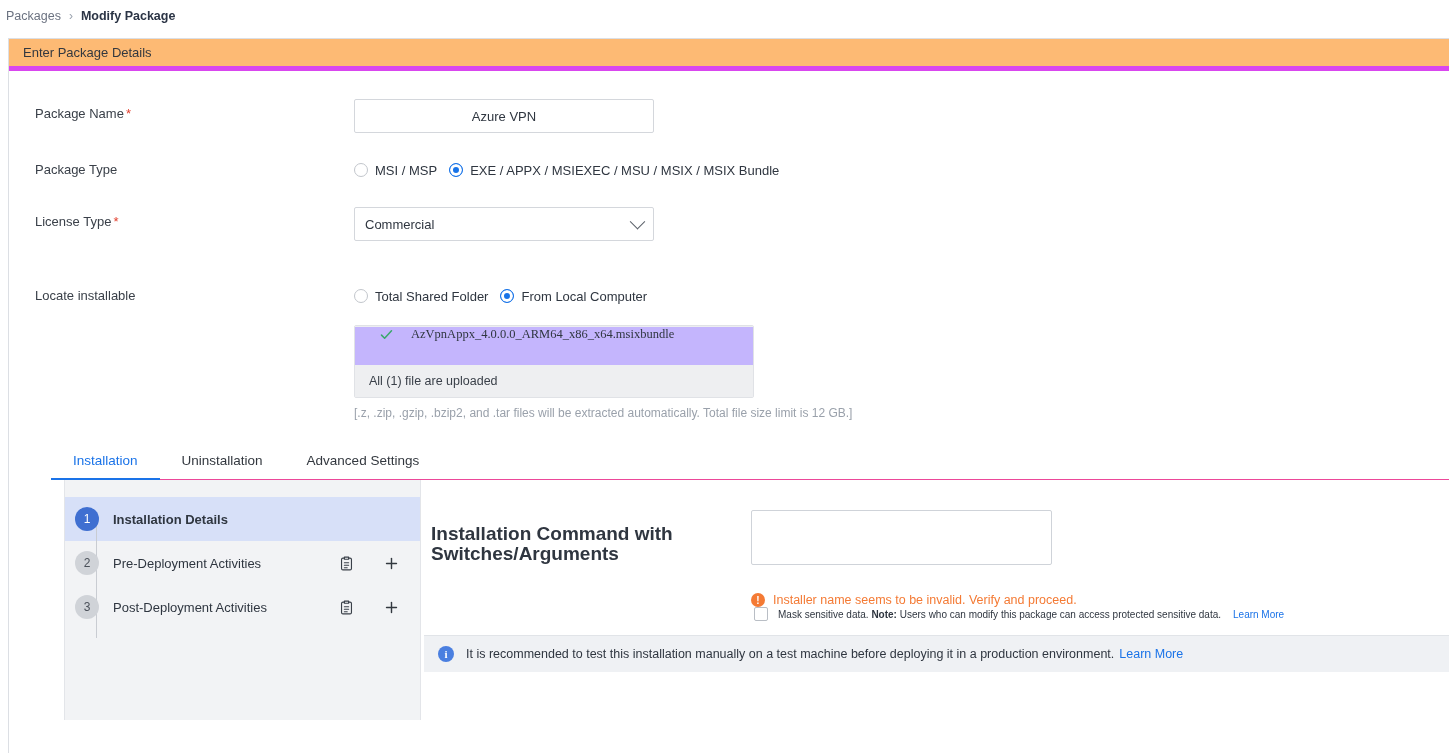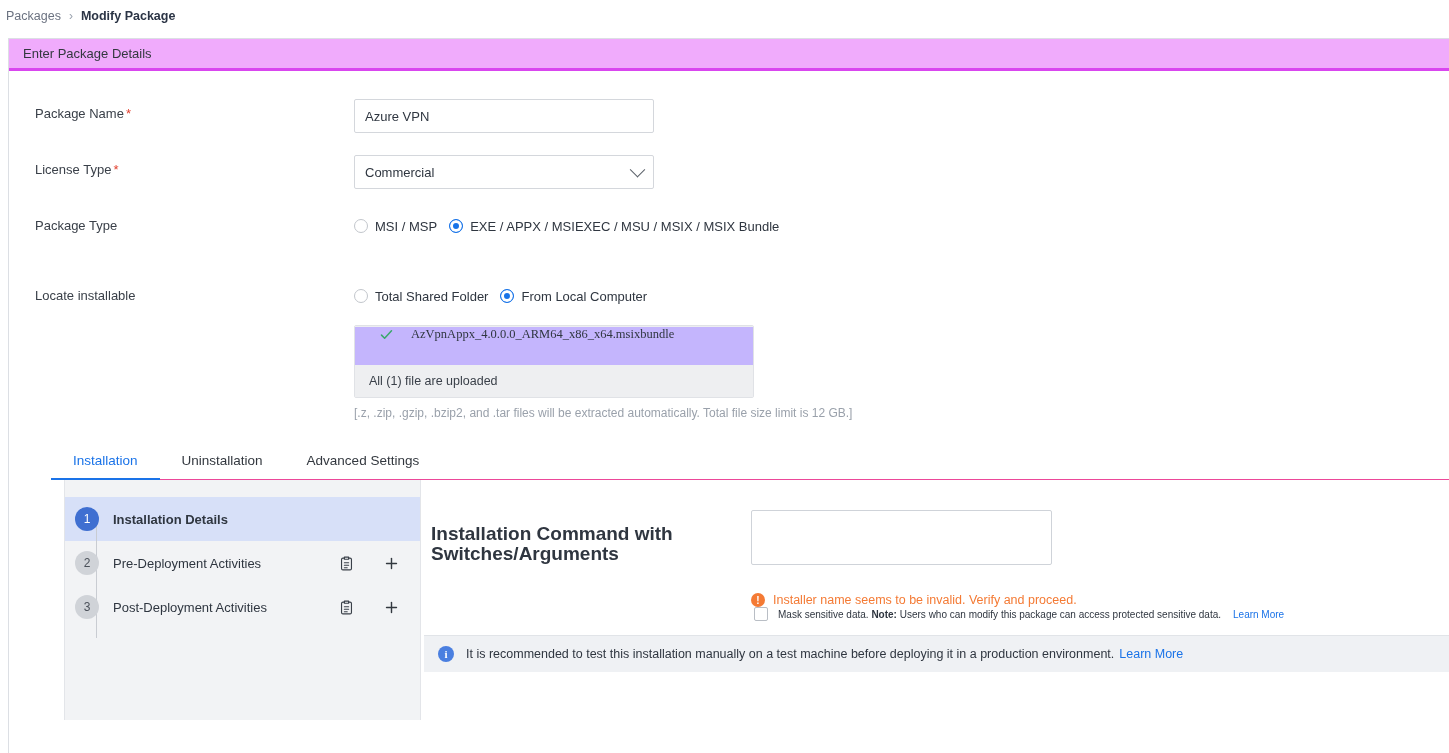--- a/index.html
+++ b/index.html
@@ -27,22 +27,22 @@
   
   .card {
     position: absolute;
     left: 8px; top: 38px; right: 0; bottom: 0;
     border: 1px solid #dcdfe4;
     border-right: none; border-bottom: none;
     background: #fff;
   }
   .card-header {
     height: 32px;
-    background: #f0abfc;
-    border-bottom: 3px solid #d946ef;
+    background: #fdba74;
+    border-bottom: 5px solid #d946ef;
     display: flex; align-items: center;
     padding-left: 14px;
     font-size: 13px;
     color: #33383f;
   }
 
   .form-area { padding: 28px 0 0 0; }
 
   .row {
     display: flex;
@@ -64,20 +64,21 @@
   .text-input {
     width: 300px; height: 34px;
     border: 1px solid #d4d7dc;
     border-radius: 2px;
     padding: 0 10px;
     font-size: 13px;
     font-family: "Liberation Sans", sans-serif;
     color: #2f3640;
     outline: none;
     background: #fff;
+    text-align: center;
   }
   .select-box {
     width: 300px; height: 34px;
     border: 1px solid #d4d7dc;
     border-radius: 2px;
     display: flex; align-items: center;
     justify-content: space-between;
     padding: 0 10px;
     font-size: 13px;
     background: #fff;
@@ -300,47 +301,47 @@
     <div class="card-header">Enter Package Details</div>
 
     <div class="form-area">
 
       <div class="row">
         <div class="row-label">
           <span>Package Name</span><span class="req">*</span>
         </div>
         <div class="field">
           <input class="text-input" value="Azure VPN" style="">
-        </div>
-      </div>
-
-      <div class="row">
-        <div class="row-label">
-          <span>License Type</span><span class="req">*</span>
-        </div>
-        <div class="field">
-          <div class="select-box">
-            <span>Commercial</span>
-            <span class="chev"></span>
-          </div>
         </div>
       </div>
 
       <div class="row">
         <div class="row-label">Package Type</div>
         <div class="field">
           <div class="radio-group">
             <div class="radio-opt">
               <span class="radio"></span>
               <span class="radio-label">MSI / MSP</span>
             </div>
             <div class="radio-opt">
               <span class="radio on"></span>
               <span class="radio-label">EXE / APPX / MSIEXEC / MSU / MSIX / MSIX Bundle</span>
             </div>
+          </div>
+        </div>
+      </div>
+
+      <div class="row">
+        <div class="row-label">
+          <span>License Type</span><span class="req">*</span>
+        </div>
+        <div class="field">
+          <div class="select-box">
+            <span>Commercial</span>
+            <span class="chev"></span>
           </div>
         </div>
       </div>
 
       <div class="row" style="margin-top:40px">
         <div class="row-label">Locate installable</div>
         <div class="field">
           <div class="radio-group">
             <div class="radio-opt">
               <span class="radio"></span>

